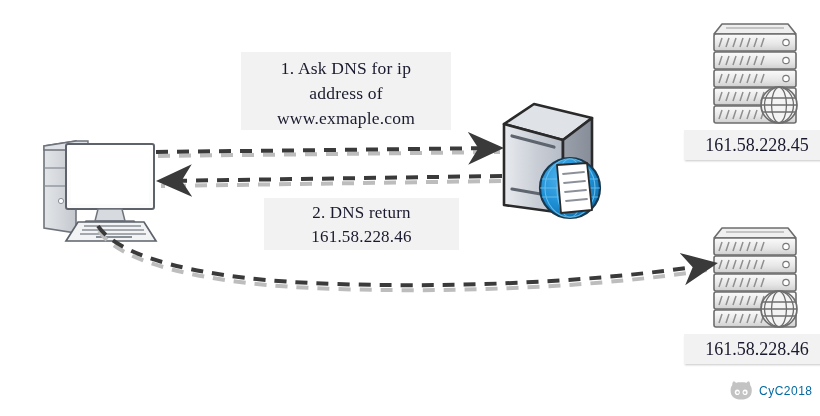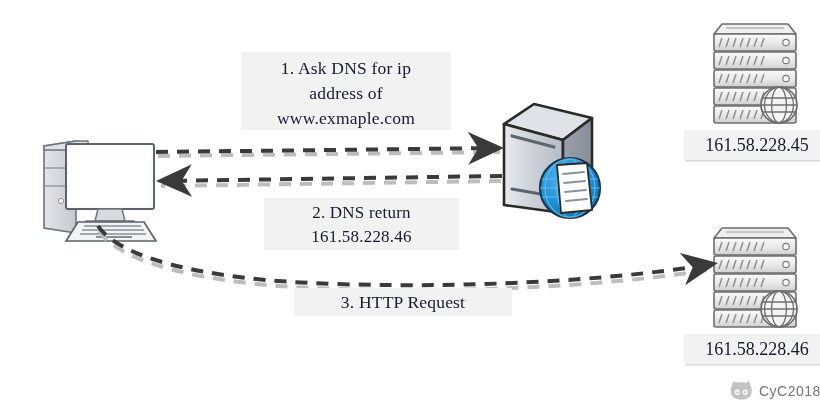--- a/index.html
+++ b/index.html
@@ -77,23 +77,23 @@
   #ip-top { left: 648px; top: 130px; }
   #ip-bottom { left: 648px; top: 334px; }
 
   #watermark {
     position: absolute;
     left: 694px;
     top: 381px;
     display: flex;
     align-items: center;
     gap: 6px;
-    color: #737373;
+    color: #0369a1;
     font-family: "Liberation Sans", sans-serif;
-    font-size: 14px;
+    font-size: 12px;
     letter-spacing: 0.5px;
   }
   #watermark svg { display: block; }
 </style>
 </head>
 <body>
 
 <div id="diagram">
 
   <svg class="svg-layer" viewBox="0 0 820 416">
@@ -262,21 +262,20 @@
     </g>
   </svg>
 
   <div class="label-box" id="label-ask">1. Ask DNS for ip
 address of
 www.exmaple.com</div>
 
   <div class="label-box" id="label-dns-return">2. DNS return
 161.58.228.46</div>
 
-  <div class="label-box" id="label-http">3. HTTP Request</div>
 
   <div class="ip-box" id="ip-top">161.58.228.45</div>
 
   <div class="ip-box" id="ip-bottom">161.58.228.46</div>
 
   <div id="watermark">
     <span>
       <svg width="23" height="20" viewBox="0 0 23 20" aria-hidden="true">
         <path d="M2.2,4.2 C2.2,1.6 3.0,0.6 3.6,0.4 C4.3,0.2 5.4,1.1 6.0,1.9
                  C7.3,1.4 9.0,1.3 11.2,1.3 C13.4,1.3 15.1,1.4 16.4,1.9

